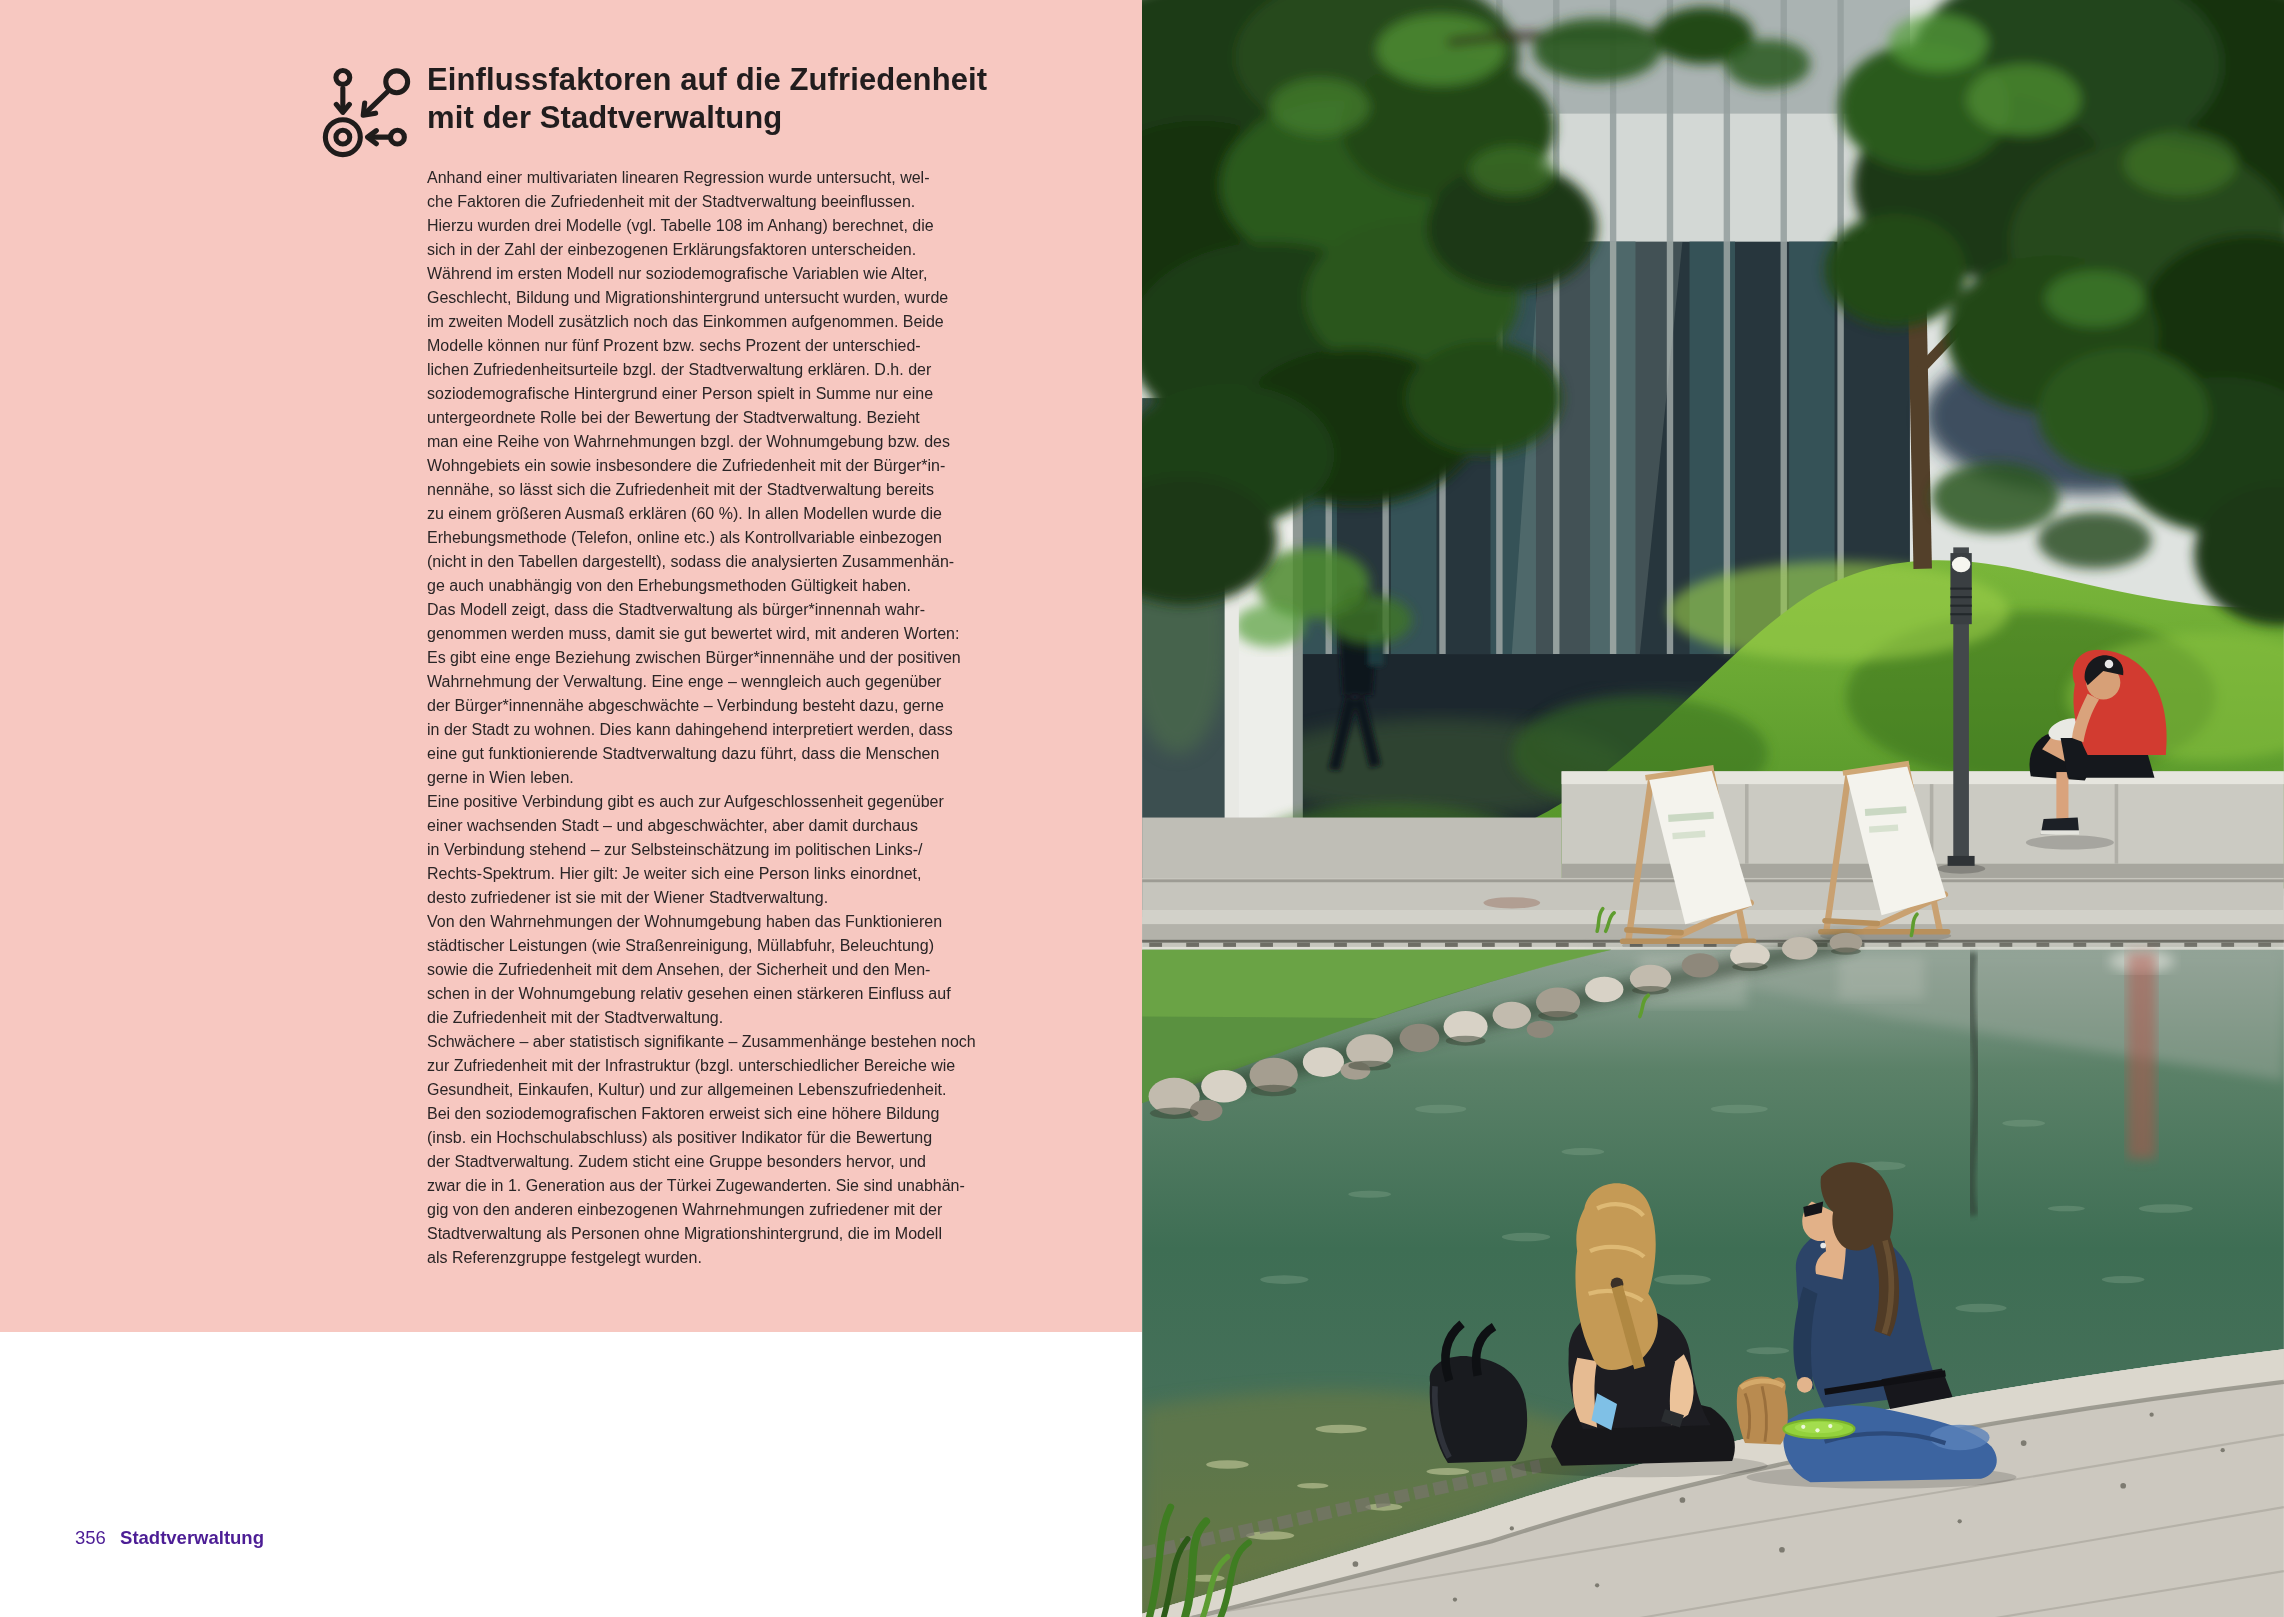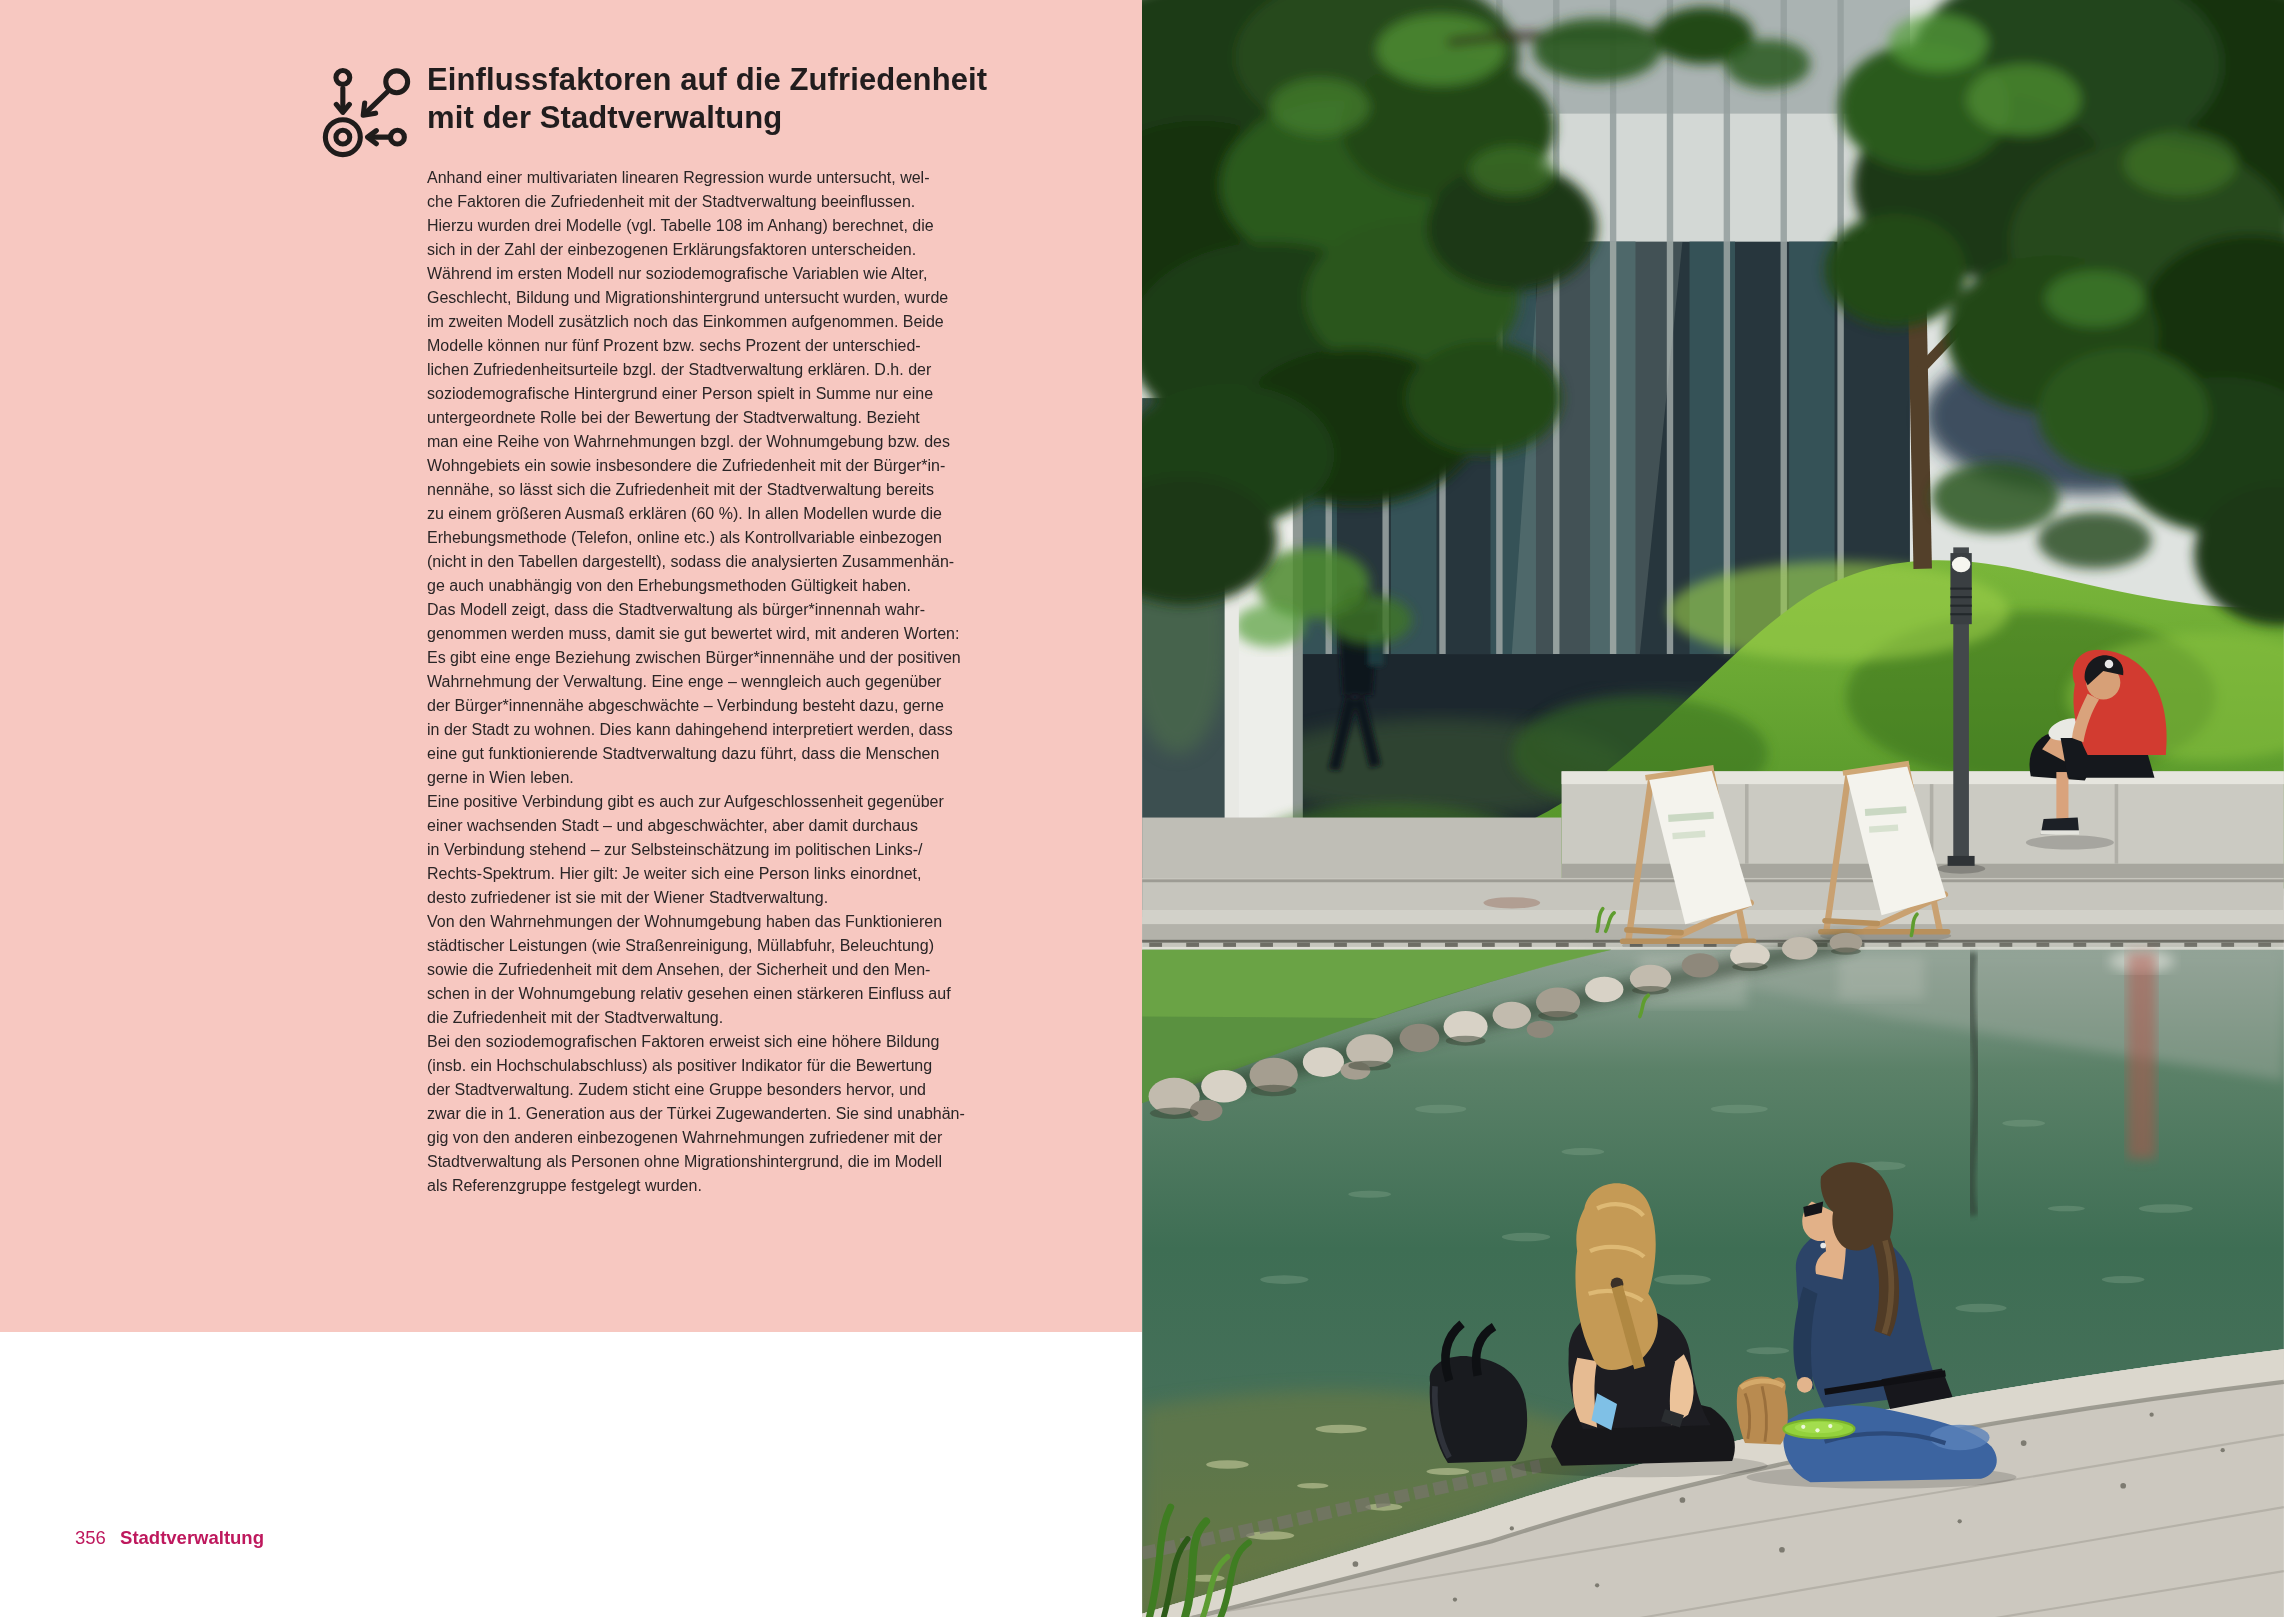--- a/index.html
+++ b/index.html
@@ -5,21 +5,21 @@
   html,body{margin:0;padding:0;background:#888;}
   .page{position:relative;width:2284px;height:1618px;background:#fff;overflow:hidden;
         font-family:"Liberation Sans",sans-serif;}
   .left-panel{position:absolute;left:0;top:0;width:1142px;height:1332px;background:#f7c8c1;}
   .heading-icon{position:absolute;left:321px;top:68px;width:91px;height:91px;}
   .page-title{position:absolute;left:427px;top:61px;margin:0;width:711px;
               font-size:31px;line-height:38px;font-weight:700;color:#211d1e;
               white-space:pre;letter-spacing:0.1px;}
   .body-copy{position:absolute;left:427px;top:166px;width:718px;color:#2a2526;}
   .body-copy p{margin:0;font-size:16px;line-height:24px;white-space:pre;font-weight:400;}
-  .page-footer{position:absolute;left:75px;top:1527px;font-size:18.5px;color:#be185d;}
+  .page-footer{position:absolute;left:75px;top:1527px;font-size:18.5px;color:#4c1d95;}
   .page-footer .pgnum{font-weight:400;margin-right:14.2px;}
   .page-footer .chapter{font-weight:700;}
   .photo-wrap{position:absolute;left:1142px;top:0;width:1142px;height:1618px;overflow:hidden;}
   .photo-wrap svg{display:block;}
 </style>
 </head>
 <body>
 
 <div class="page">
 
@@ -74,20 +74,23 @@
       <p>Eine positive Verbindung gibt es auch zur Aufgeschlossenheit gegenüber
 einer wachsenden Stadt – und abgeschwächter, aber damit durchaus
 in Verbindung stehend – zur Selbsteinschätzung im politischen Links-/
 Rechts-Spektrum. Hier gilt: Je weiter sich eine Person links einordnet,
 desto zufriedener ist sie mit der Wiener Stadtverwaltung.</p>
       <p>Von den Wahrnehmungen der Wohnumgebung haben das Funktionieren
 städtischer Leistungen (wie Straßenreinigung, Müllabfuhr, Beleuchtung)
 sowie die Zufriedenheit mit dem Ansehen, der Sicherheit und den Men-
 schen in der Wohnumgebung relativ gesehen einen stärkeren Einfluss auf
 die Zufriedenheit mit der Stadtverwaltung.</p>
+      <p>Schwächere – aber statistisch signifikante – Zusammenhänge bestehen noch
+zur Zufriedenheit mit der Infrastruktur (bzgl. unterschiedlicher Bereiche wie
+Gesundheit, Einkaufen, Kultur) und zur allgemeinen Lebenszufriedenheit.</p>
       <p>Bei den soziodemografischen Faktoren erweist sich eine höhere Bildung
 (insb. ein Hochschulabschluss) als positiver Indikator für die Bewertung
 der Stadtverwaltung. Zudem sticht eine Gruppe besonders hervor, und
 zwar die in 1. Generation aus der Türkei Zugewanderten. Sie sind unabhän-
 gig von den anderen einbezogenen Wahrnehmungen zufriedener mit der
 Stadtverwaltung als Personen ohne Migrationshintergrund, die im Modell
 als Referenzgruppe festgelegt wurden.</p>
     </div>
 
     <div class="page-footer">

